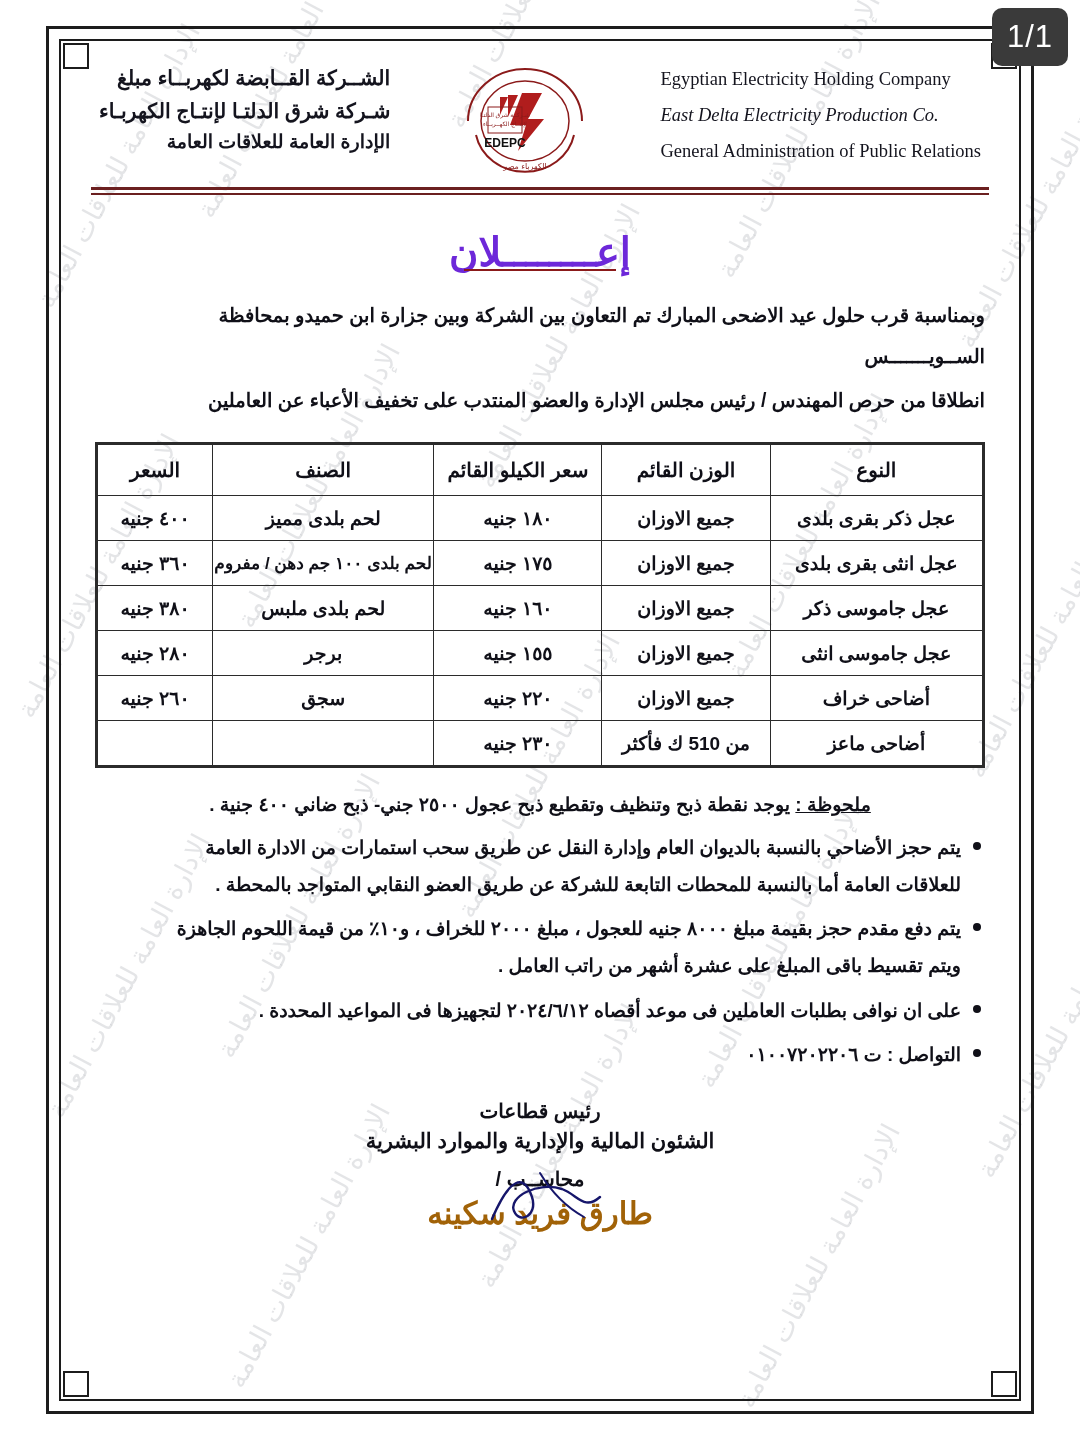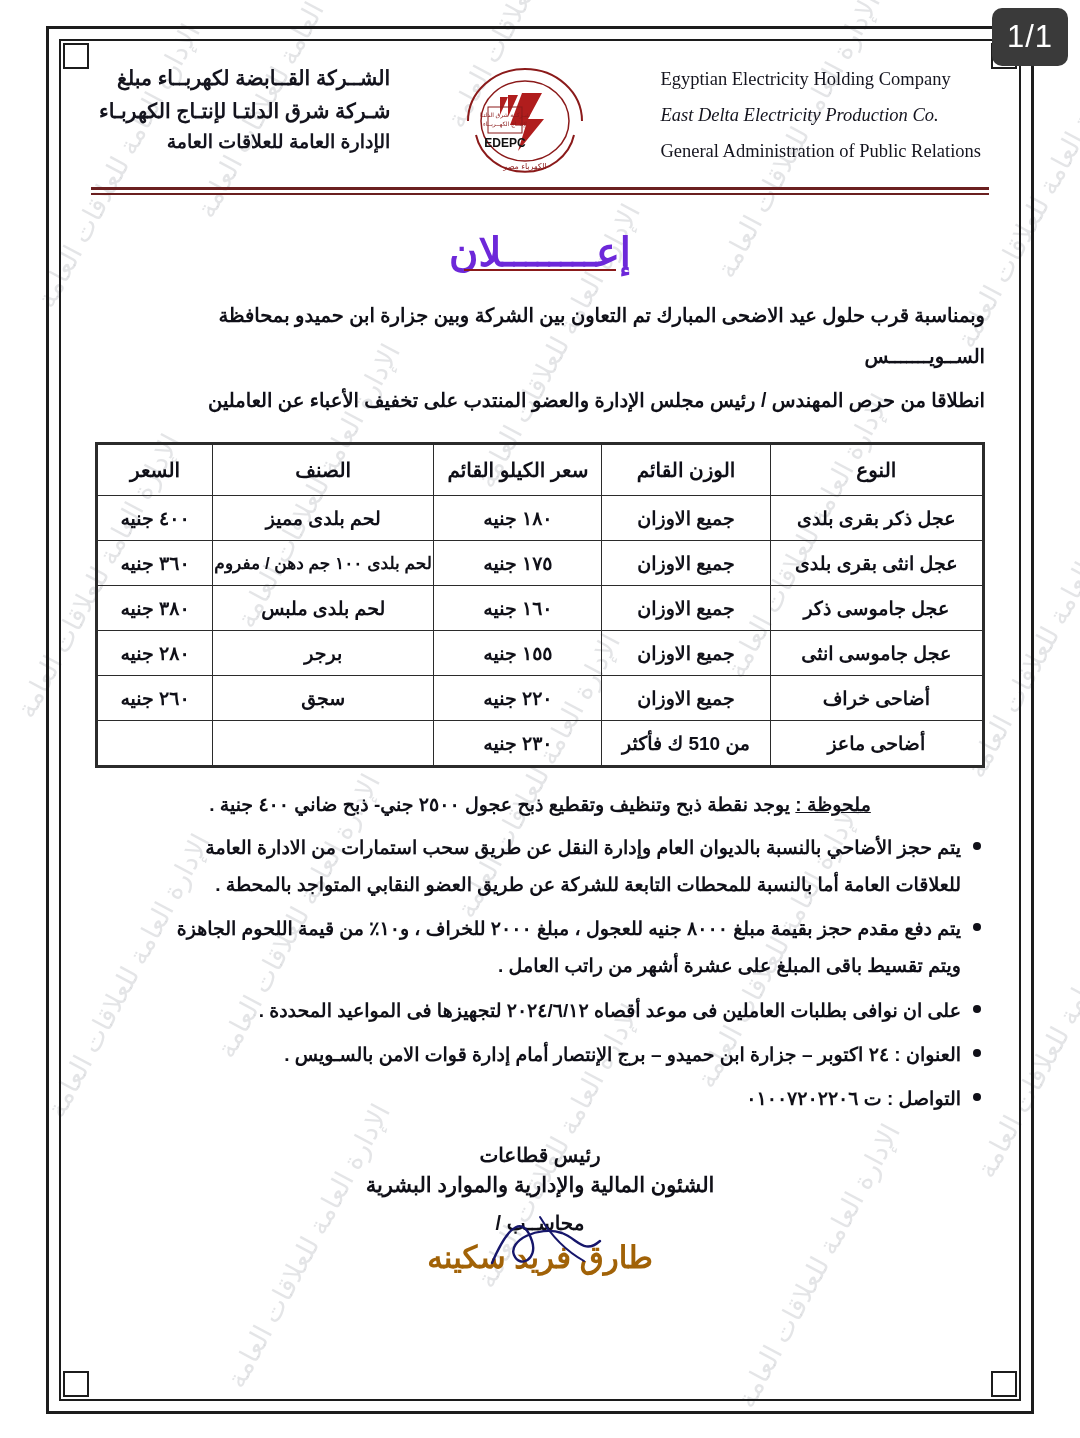--- a/index.html
+++ b/index.html
@@ -379,23 +379,20 @@
           <span class="cont">للعلاقات العامة أما بالنسبة للمحطات التابعة للشركة عن طريق العضو النقابي المتواجد بالمحطة .</span>
         </li>
         <li>
           <span class="cont">يتم دفع مقدم حجز بقيمة مبلغ ٨٠٠٠ جنيه للعجول ، مبلغ  ٢٠٠٠ للخراف ، و١٠٪ من قيمة اللحوم الجاهزة</span>
           <span class="cont">ويتم تقسيط باقى المبلغ على عشرة أشهر من راتب العامل .</span>
         </li>
         <li>
           <span class="cont">على ان نوافى بطلبات العاملين فى موعد أقصاه ٢٠٢٤/٦/١٢ لتجهيزها فى المواعيد المحددة .</span>
         </li>
         <li>
-          <span class="cont">العنوان : ٢٤ اكتوبر – جزارة ابن حميدو – برج الإنتصار أمام إدارة قوات الامن بالسـويس .</span>
-        </li>
-        <li>
           <span class="cont">التواصل : ت ٠١٠٠٧٢٠٢٢٠٦</span>
         </li>
       </ul>
     </div>
 
     <div class="sign">
       <div class="l1">رئيس قطاعات</div>
       <div class="l2">الشئون المالية والإدارية والموارد البشرية</div>
       <div class="l3">محاســب /</div>
       <div class="name">

